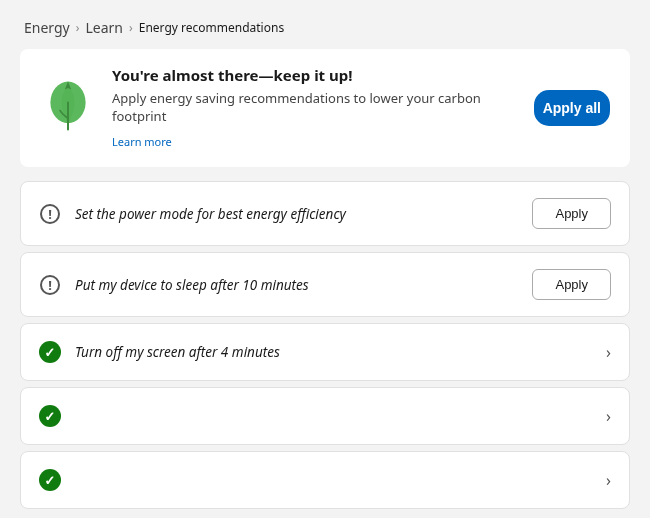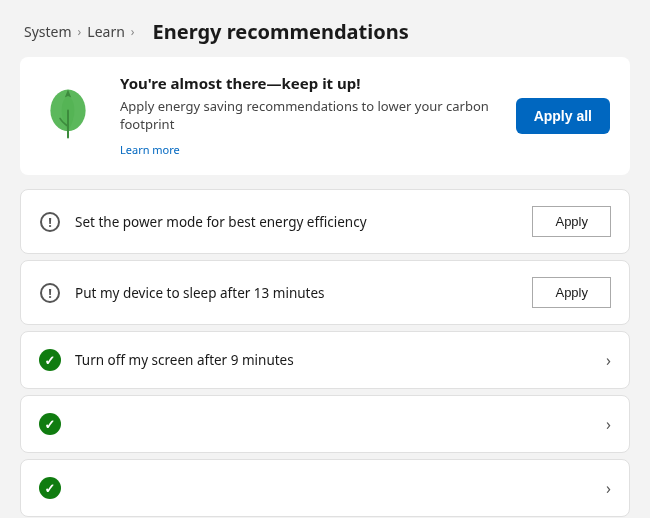--- a/index.html
+++ b/index.html
@@ -21,34 +21,33 @@
     }
     .breadcrumb-link {
       color: #444;
       cursor: pointer;
     }
     .breadcrumb-separator {
       color: #888;
       font-size: 12px;
     }
     .breadcrumb-current {
-      font-weight: 700;
-      font-size: 20px;
-      color: #1a1a1a;
-      margin-left: 12px;
+      font-weight: 400;
+      font-size: 12px;
+      color: #1a1a1a;
     }
 
     .banner {
       margin: 0 20px 14px 20px;
       background: #fff;
       border-radius: 8px;
       padding: 16px 20px;
       display: flex;
       align-items: center;
-      gap: 24px;
+      gap: 16px;
     }
     .leaf-icon {
       width: 56px;
       height: 56px;
       flex-shrink: 0;
     }
     .banner-text {
       flex: 1;
     }
     .banner-title {
@@ -64,22 +63,22 @@
     .learn-more {
       color: #0067c0;
       font-size: 11px;
       cursor: pointer;
       text-decoration: none;
     }
     .apply-all-btn {
       background: #0067c0;
       color: #fff;
       border: none;
-      border-radius: 6px;
-      padding: 10px 18px;
+      border-radius: 15px;
+      padding: 10px 9px;
       font-size: 14px;
       font-weight: 600;
       cursor: pointer;
       white-space: nowrap;
       flex-shrink: 0;
     }
 
     .recommendations {
       margin: 0 20px;
       display: flex;
@@ -130,46 +129,47 @@
       justify-content: center;
       color: white;
       font-size: 13px;
       font-weight: 700;
     }
 
     .rec-label {
       flex: 1;
       font-size: 13.5px;
       color: #1a1a1a;
+      font-style: italic;
     }
 
     .apply-btn {
       background: #fff;
       color: #1a1a1a;
       border: 1px solid #aaa;
-      border-radius: 0;
+      border-radius: 6px;
       padding: 7px 22px;
       font-size: 13px;
       cursor: pointer;
       white-space: nowrap;
       flex-shrink: 0;
     }
 
     .chevron-right {
       color: #555;
       font-size: 16px;
       flex-shrink: 0;
       margin-left: auto;
     }
   </style>
 </head>
 <body>
 
 <div class="breadcrumb">
-  <span class="breadcrumb-link">System</span>
+  <span class="breadcrumb-link">Energy</span>
   <span class="breadcrumb-separator">›</span>
   <span class="breadcrumb-link">Learn</span>
   <span class="breadcrumb-separator">›</span>
   <span class="breadcrumb-current">Energy recommendations</span>
 </div>
 
 <div class="banner">
 
   <svg class="leaf-icon" viewBox="0 0 56 70" fill="none" xmlns="http://www.w3.org/2000/svg">
     <ellipse cx="28" cy="28" rx="22" ry="26" fill="#5cb85c"></ellipse>
@@ -193,28 +193,28 @@
       <div class="rec-icon">
         <div class="alert-circle">!</div>
       </div>
       <span class="rec-label">Set the power mode for best energy efficiency</span>
       <button class="apply-btn">Apply</button>
     </div>
     <div class="rec-item">
       <div class="rec-icon">
         <div class="alert-circle">!</div>
       </div>
-      <span class="rec-label">Put my device to sleep after 13 minutes</span>
+      <span class="rec-label">Put my device to sleep after 10 minutes</span>
       <button class="apply-btn">Apply</button>
     </div>
     <div class="rec-item">
       <div class="rec-icon">
         <div class="check-circle">✓</div>
       </div>
-      <span class="rec-label">Turn off my screen after 9 minutes</span>
+      <span class="rec-label">Turn off my screen after 4 minutes</span>
       <span class="chevron-right">›</span>
     </div>
     <div class="rec-item">
       <div class="rec-icon">
         <div class="check-circle">✓</div>
       </div>
       <span class="chevron-right">›</span>
     </div>
     <div class="rec-item">
       <div class="rec-icon">

